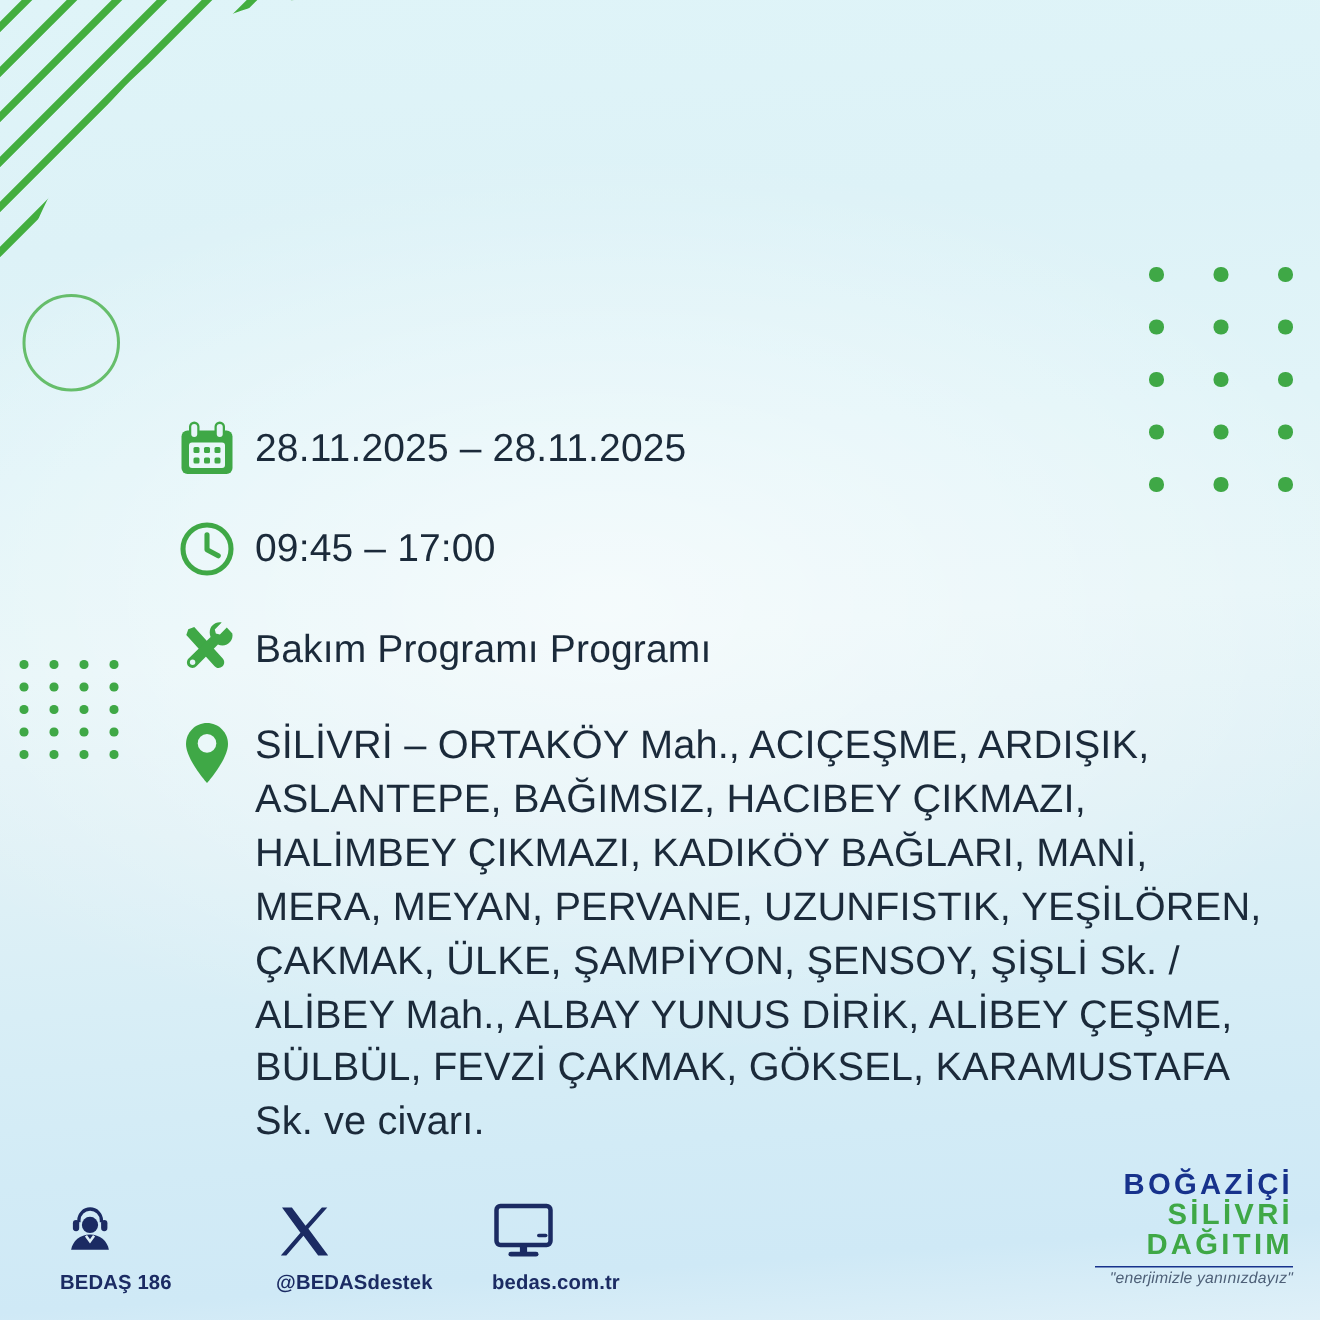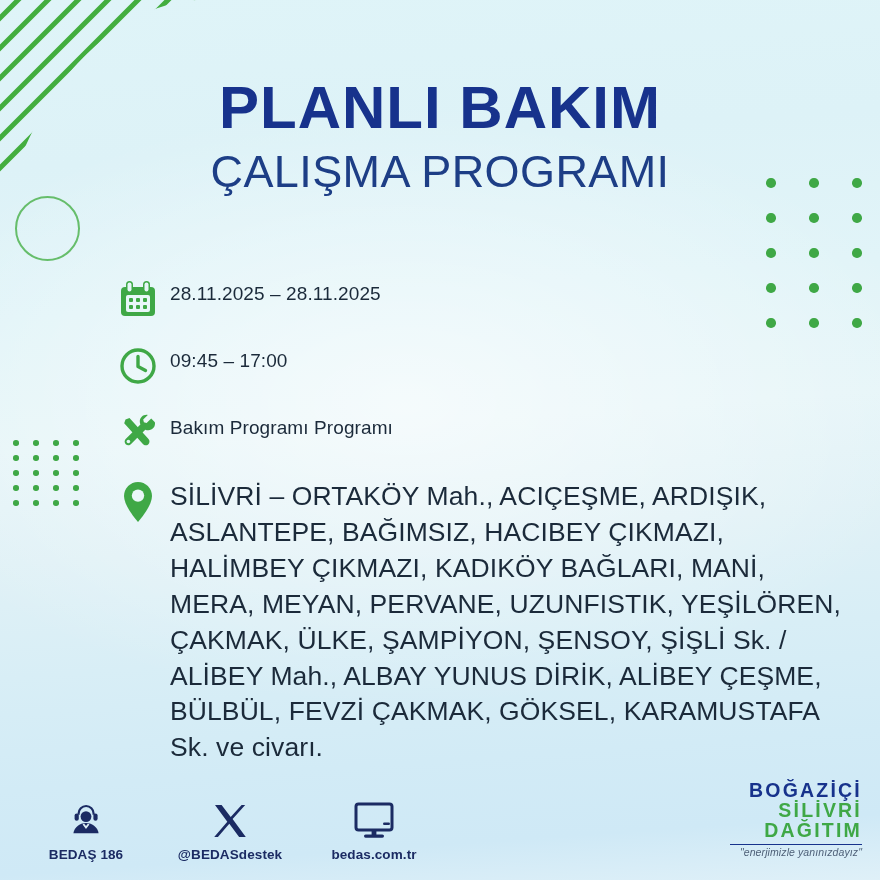--- a/index.html
+++ b/index.html
@@ -88,21 +88,21 @@
     display:flex;
     align-items:flex-start;
     margin-bottom:21px;
   }
   .row .ic {
     width:52px; min-width:52px; height:46px;
     display:flex; align-items:center; justify-content:flex-start;
   }
   .row .ic svg { display:block; }
   .row .txt {
-    font-size:19px;
+    font-size:26px;
     color:#1b2a3a;
     line-height:1.30;
     padding-top:6px;
     letter-spacing:0.1px;
   }
   .row.addr { margin-bottom:0; }
   .row.addr .ic { padding-top:3px; }
   .row.addr .txt {
     font-size:26.5px;
     line-height:1.355;
@@ -116,21 +116,21 @@
     position:absolute;
     left:40px; bottom:18px;
     display:flex;
     align-items:flex-end;
     gap:52px;
   }
   .f-item {
     width:92px;
     display:flex;
     flex-direction:column;
-    align-items:center;
+    align-items:flex-start;
     gap:7px;
   }
   .f-item .fic { height:42px; display:flex; align-items:flex-end; justify-content:center; }
   .f-item .flabel {
     font-size:13.5px;
     color:#1b2b63;
     font-weight:bold;
     letter-spacing:0.1px;
     white-space:nowrap;
   }
@@ -212,24 +212,20 @@
       <span class="dot" style="width: 9.5px; height: 9.5px; left: 69px; top: 88px;"></span>
       <span class="dot" style="width: 9.5px; height: 9.5px; left: 112px; top: 88px;"></span>
       <span class="dot" style="width: 9.5px; height: 9.5px; left: 26px; top: 123px;"></span>
       <span class="dot" style="width: 9.5px; height: 9.5px; left: 69px; top: 123px;"></span>
       <span class="dot" style="width: 9.5px; height: 9.5px; left: 112px; top: 123px;"></span>
       <span class="dot" style="width: 9.5px; height: 9.5px; left: 26px; top: 158px;"></span>
       <span class="dot" style="width: 9.5px; height: 9.5px; left: 69px; top: 158px;"></span>
       <span class="dot" style="width: 9.5px; height: 9.5px; left: 112px; top: 158px;"></span>
     </div>
 
-  <div class="title-wrap">
-    <div class="title-main">PLANLI BAKIM</div>
-    <div class="title-sub">ÇALIŞMA PROGRAMI</div>
-  </div>
 
   <div class="info">
 
     <div class="row">
       <span class="ic">
         <svg width="40" height="40" viewBox="0 0 40 40" aria-hidden="true">
           <rect x="3" y="8" width="34" height="29" rx="4" fill="#3fa846"></rect>
           <rect x="8" y="2" width="7" height="12" rx="3.5" fill="#3fa846"></rect>
           <rect x="25" y="2" width="7" height="12" rx="3.5" fill="#3fa846"></rect>
           <rect x="9.5" y="3.6" width="4" height="8.8" rx="2" fill="#e6f5f8"></rect>

